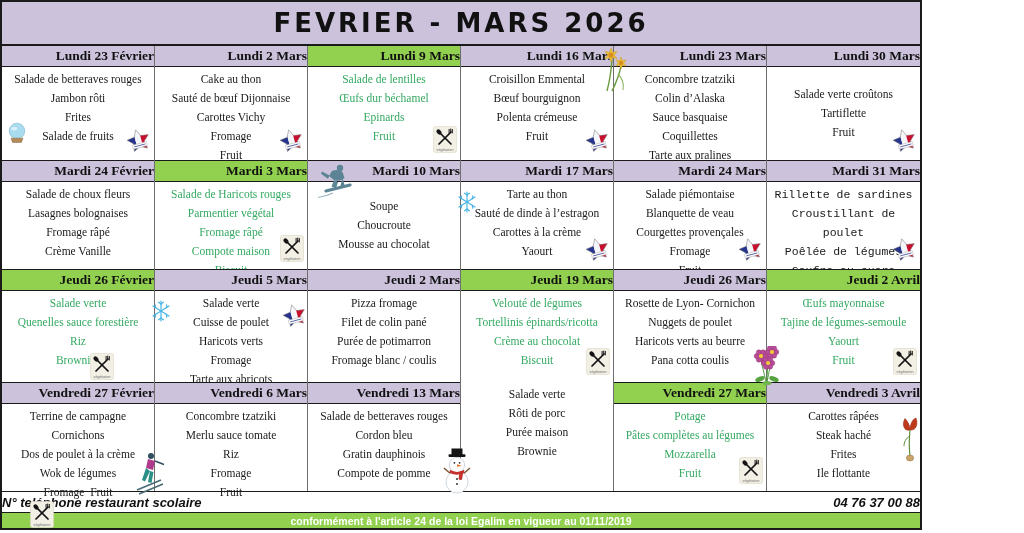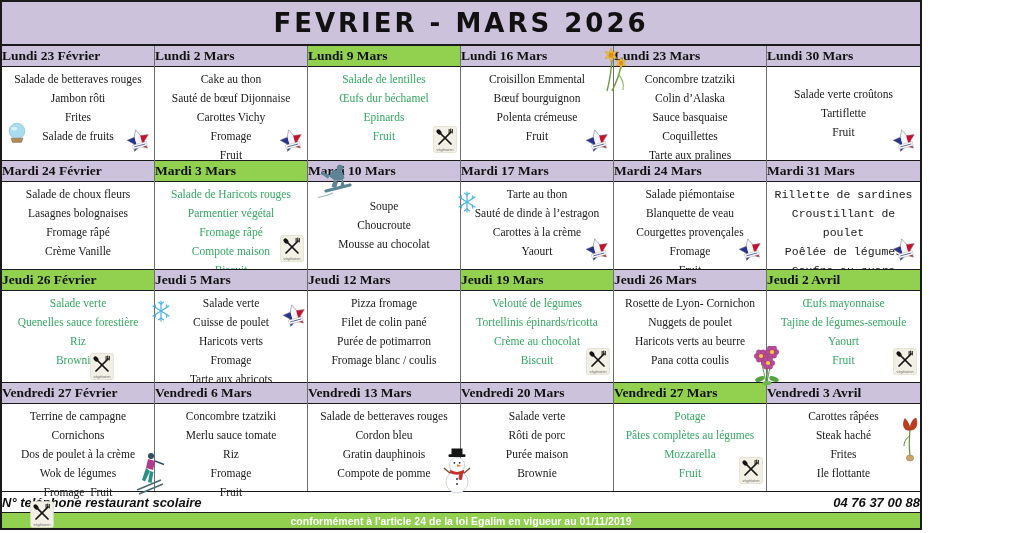--- a/index.html
+++ b/index.html
@@ -16,21 +16,21 @@
     display:flex;align-items:center;justify-content:center;
   }
   .title-text{
     font-family:"DejaVu Sans",sans-serif;font-weight:bold;font-size:26px;
     letter-spacing:3px;color:#111;
   }
   .week-row{display:grid;grid-template-columns:repeat(6,1fr);}
   .day-cell{position:relative;border-right:1px solid #6e6e6e;background:#fff;}
   .day-cell:last-child{border-right:none;}
   .day-header{
-    height:20px;line-height:20px;text-align:left;font-weight:bold;font-size:13.5px;
+    height:20px;line-height:20px;text-align:right;font-weight:bold;font-size:13.5px;
     color:#111;background:var(--lavender);
     border-top:1.5px solid #1a1a1a;border-bottom:1.5px solid #1a1a1a;
   }
   .week-row:first-child .day-header{border-top:none;}
   .day-header.green{background:var(--green);}
   .day-items{
     display:flex;flex-direction:column;align-items:center;
     padding-top:3px;box-sizing:border-box;
   }
   .day-items.center{justify-content:center;padding-top:0;}
@@ -437,21 +437,21 @@
                 <rect x="16" y="0" width="10" height="26" fill="#c8102e"></rect>
       </g>
       <g transform="rotate(-15 13 13)">
         <path d="M13 1.5 L16.5 8.6 L24.4 9.7 L18.7 15.2 L20 23 L13 19.3 L6 23 L7.3 15.2 L1.6 9.7 L9.5 8.6 Z" fill="none" stroke="#777" stroke-width="0.5"></path>
         <rect x="5.5" y="16.2" width="15" height="4.2" fill="#fff" stroke="#999" stroke-width="0.4"></rect>
         <line x1="7" y1="18.3" x2="19" y2="18.3" stroke="#27348b" stroke-width="0.7"></line>
       </g>
             </svg></span>
         </div>
         <div class="day-cell">
-          <div class="day-header">Jeudi 12 Mars</div>
+          <div class="day-header">Jeudi 2 Mars</div>
           <div class="day-items" style="height: 91px;">
             <div class="menu-item">Pizza fromage</div>
             <div class="menu-item">Filet de colin pané</div>
             <div class="menu-item">Purée de potimarron</div>
             <div class="menu-item">Fromage blanc / coulis</div>
           </div>
         </div>
         <div class="day-cell">
           <div class="day-header green">Jeudi 19 Mars</div>
           <div class="day-items" style="height: 91px;">
@@ -587,21 +587,20 @@
       <circle cx="14.4" cy="14.8" r="0.9" fill="#222"></circle>
               <circle cx="19.6" cy="14.8" r="0.9" fill="#222"></circle>
       <path d="M17 16.3 L22 17.9 L17 18.8 Z" fill="#e2711d"></path>
       <path d="M9.8 21.8 Q17 26 24.2 21.8 L24.2 25 Q17 28.4 9.8 25 Z" fill="#c4302b"></path>
       <rect x="19" y="23.6" width="3.6" height="8.4" rx="1.6" fill="#c4302b" transform="rotate(9 20.8 27.8)"></rect>
       <circle cx="17" cy="31" r="1" fill="#333"></circle>
               <circle cx="17" cy="36" r="1" fill="#333"></circle>
             </svg></span>
         </div>
         <div class="day-cell">
-          <div class="day-header">Vendredi 20 Mars</div>
           <div class="day-items" style="height: 87px;">
             <div class="menu-item">Salade verte</div>
             <div class="menu-item">Rôti de porc</div>
             <div class="menu-item">Purée maison</div>
             <div class="menu-item">Brownie</div>
           </div>
         </div>
         <div class="day-cell">
           <div class="day-header green">Vendredi 27 Mars</div>
           <div class="day-items" style="height: 87px;">

